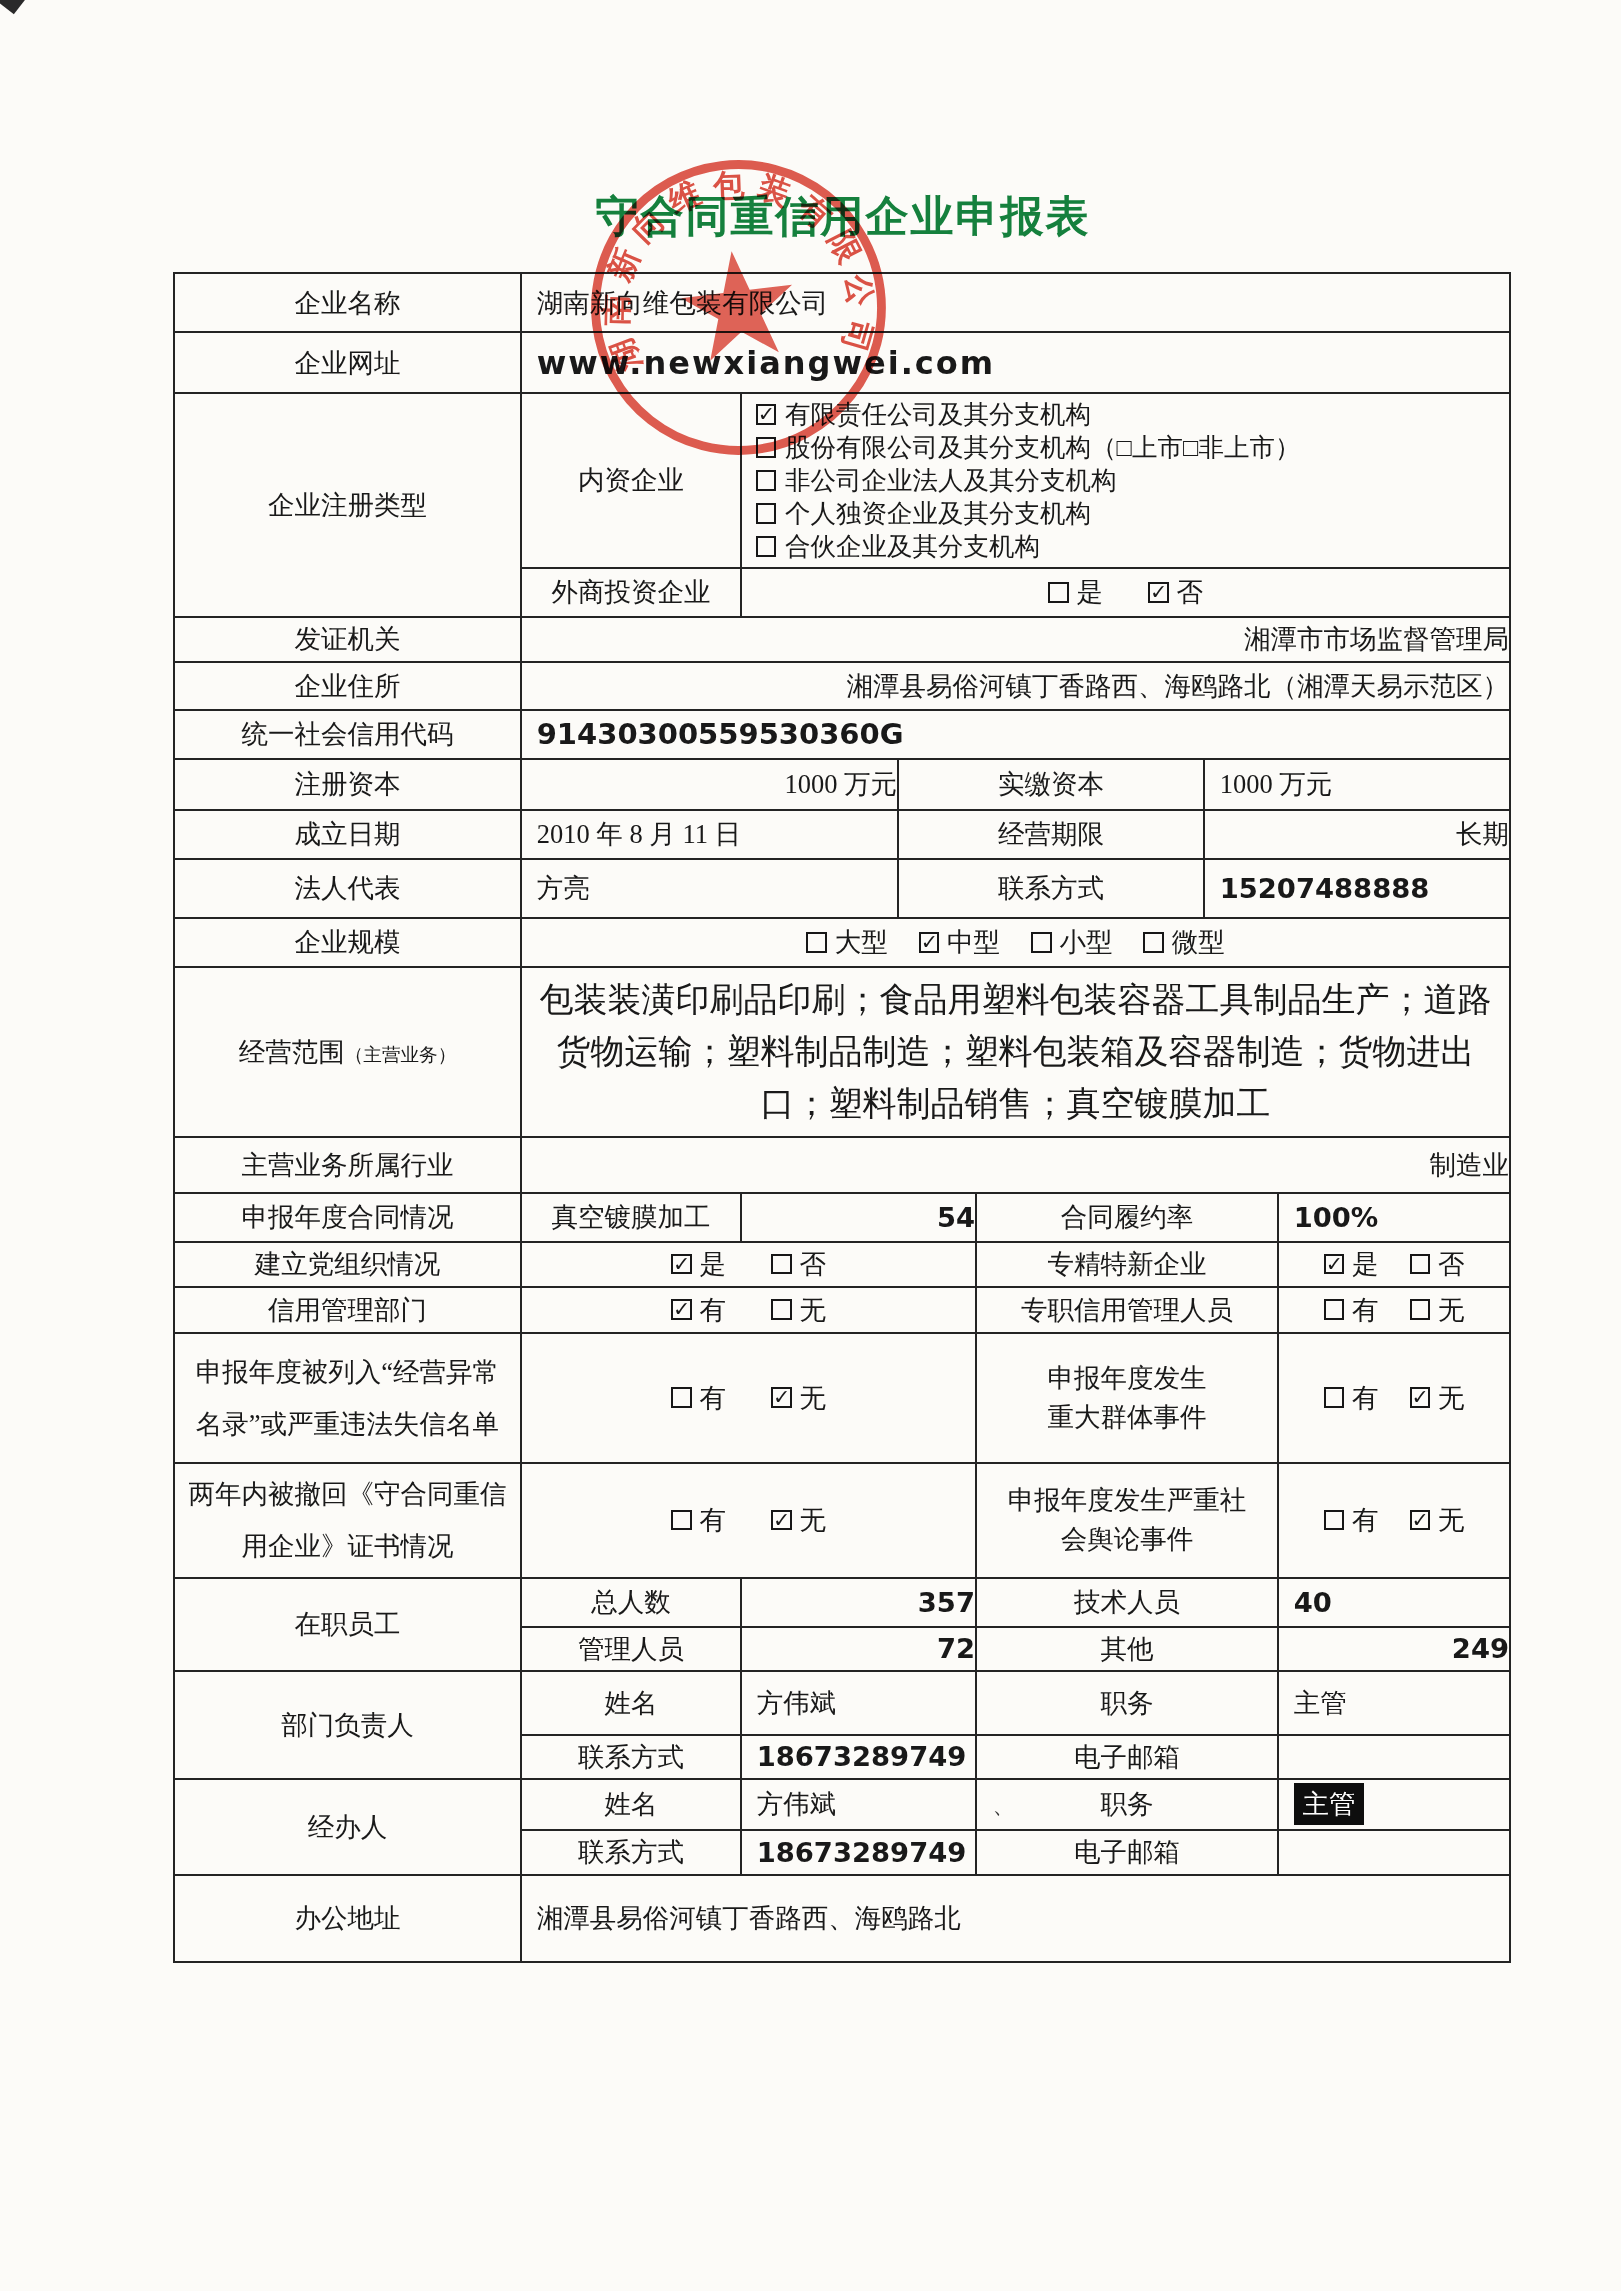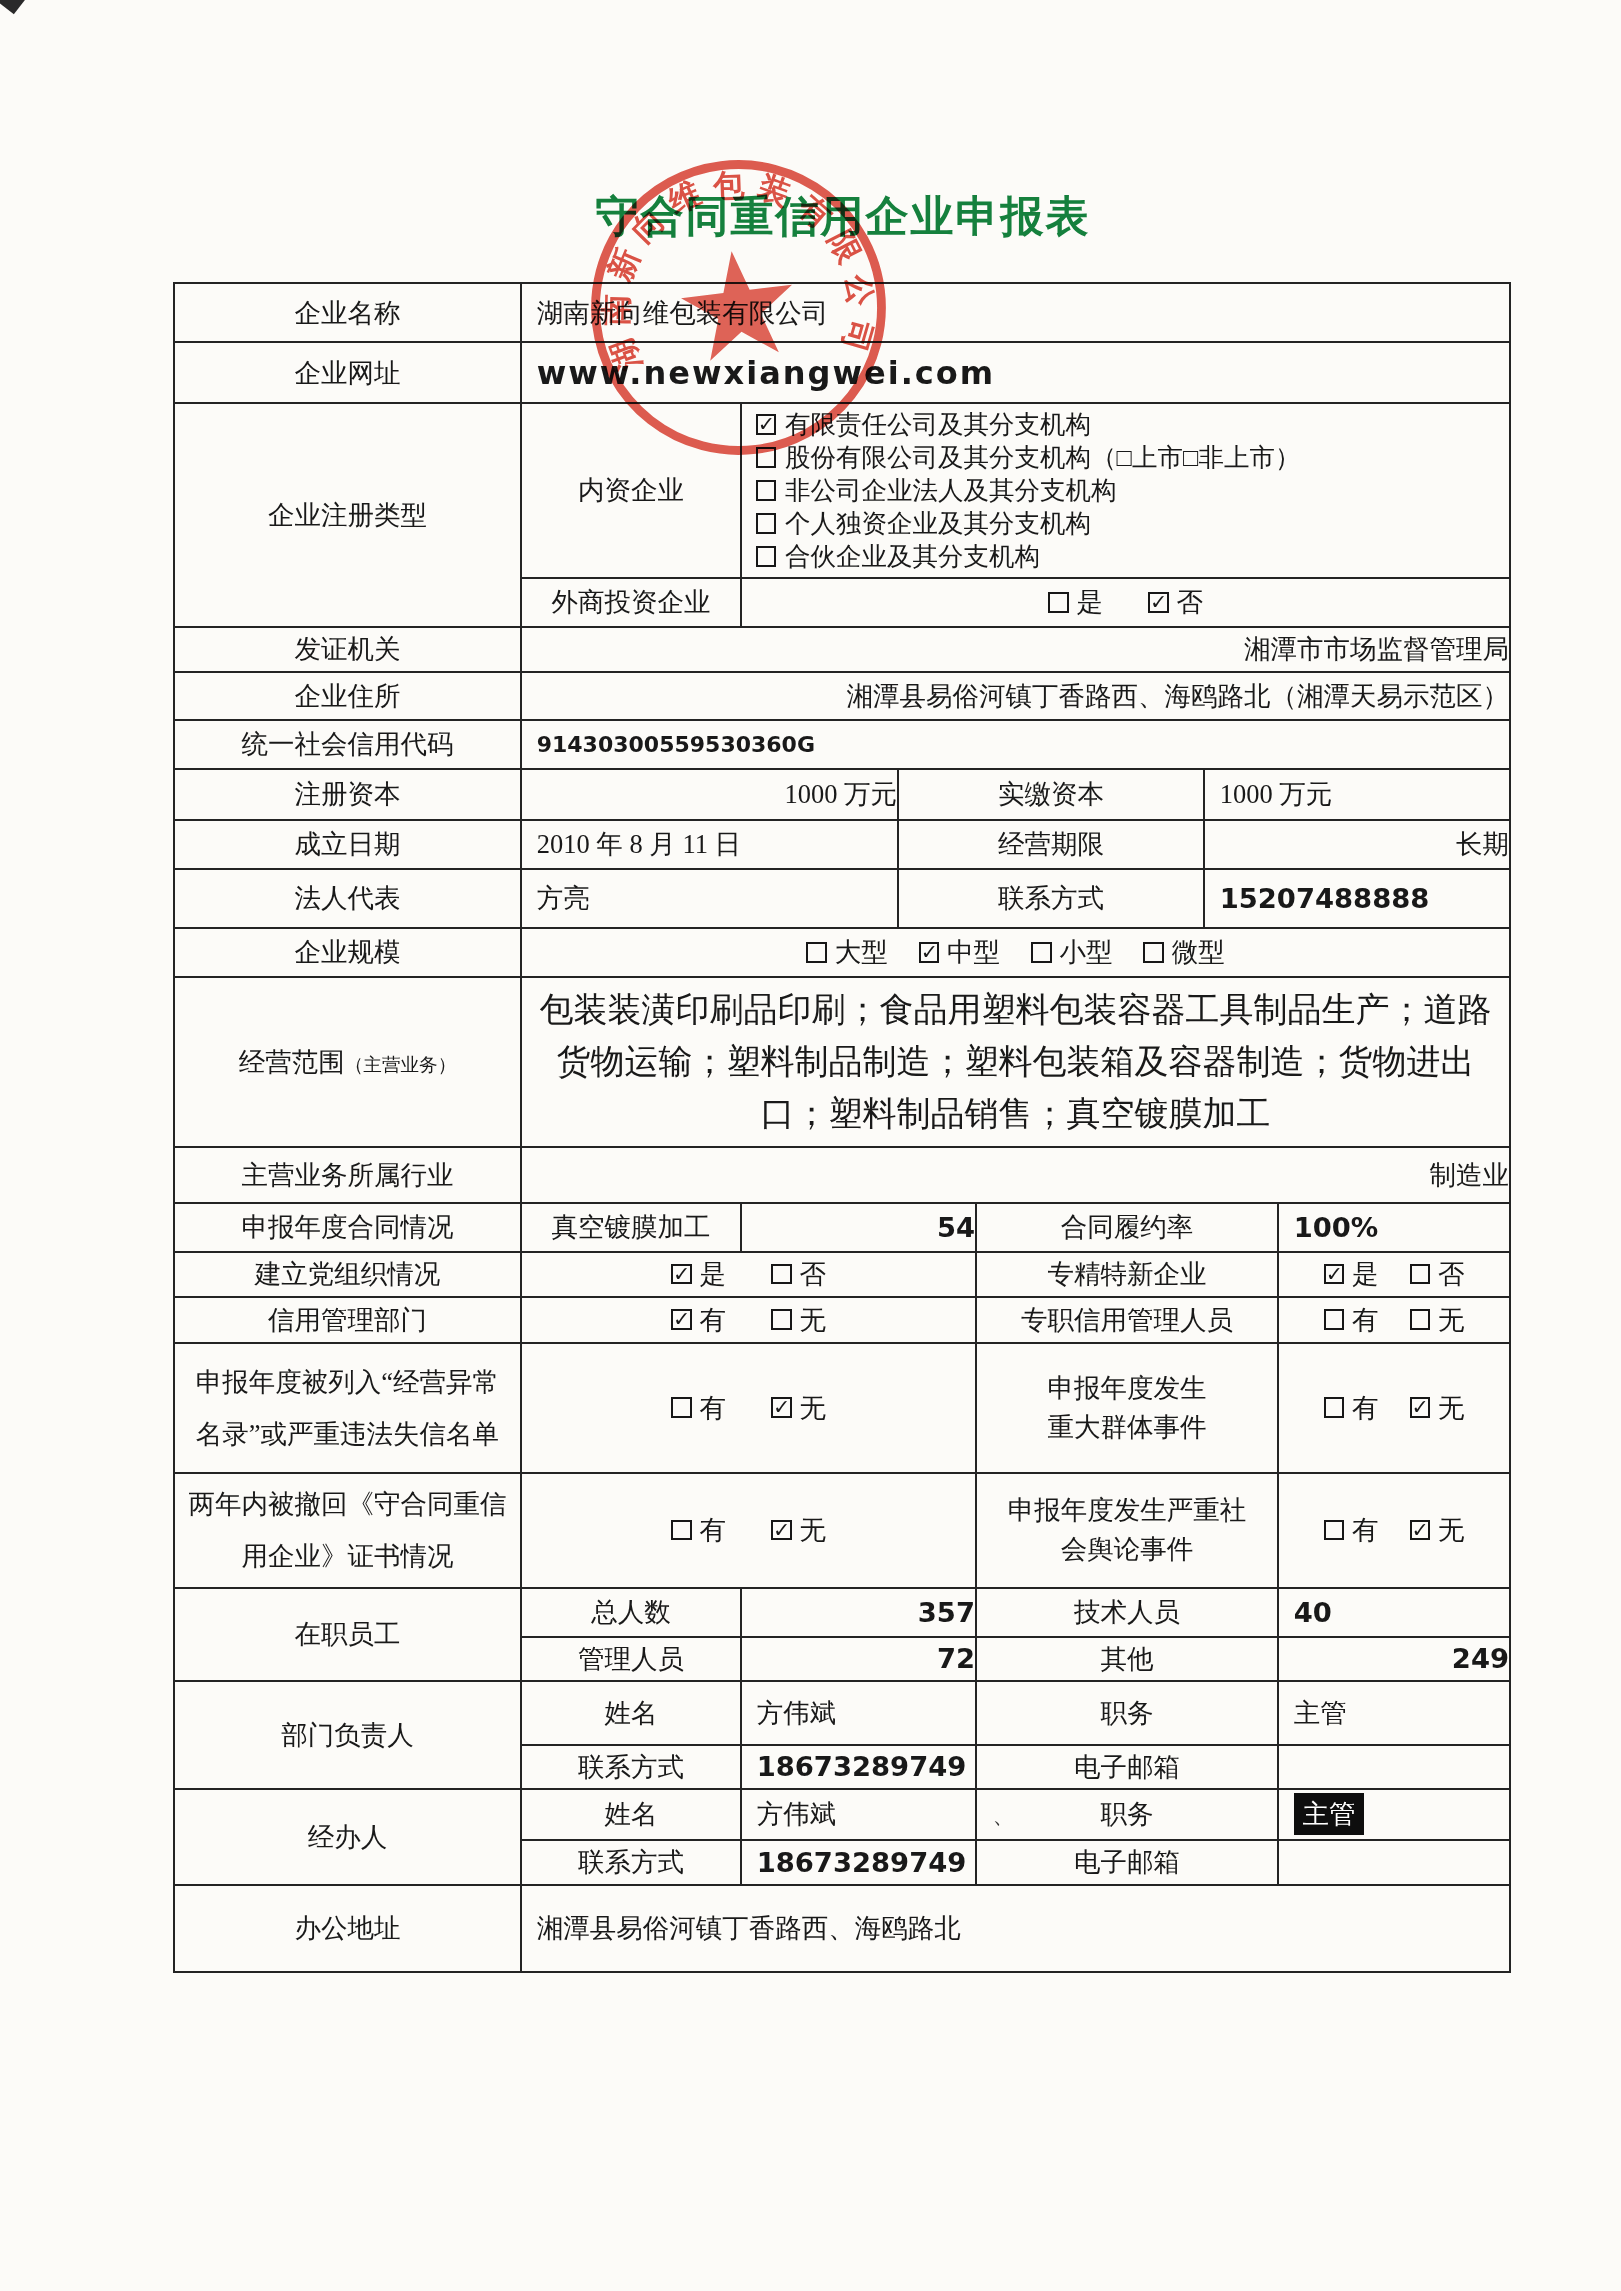--- a/index.html
+++ b/index.html
@@ -7,30 +7,30 @@
     position:relative;width:1621px;height:2292px;margin:0 auto;
     background:#fcfbf8;overflow:hidden;
     font-family:"Liberation Serif","DejaVu Serif",serif;color:#191919;
   }
   .corner-speck{position:absolute;left:-9.8px;top:-11.8px;width:33px;height:17.6px;background:#2a2a2a;transform:rotate(38deg);}
   .title{
     position:absolute;left:0;top:188px;width:100%;box-sizing:border-box;padding-left:65px;
     text-align:center;font-size:43px;font-weight:bold;letter-spacing:2px;color:#15803d;
   }
   table.form{
-    position:absolute;left:173px;top:282px;width:1336px;
+    position:absolute;left:173px;top:272px;width:1336px;
     border-collapse:collapse;table-layout:fixed;border:2.9px solid #1c1c1c;padding-left:32px;
   }
   td{border:2px solid #242424;padding:0;font-size:26.5px;vertical-align:middle;overflow:hidden;}
   .lab{text-align:center;padding:0 7.8px;}
   .c{text-align:right;}
   .l{text-align:left;padding-left:14.7px;}
   .num{font-family:"DejaVu Sans","Liberation Sans",sans-serif;font-weight:600;font-size:27.4px;}
   .url{font-family:"DejaVu Sans","Liberation Sans",sans-serif;font-weight:700;font-size:32px;letter-spacing:2px;}
-  .uscc{font-family:"DejaVu Sans","Liberation Sans",sans-serif;font-weight:600;font-size:22px;}
+  .uscc{font-family:"DejaVu Sans","Liberation Sans",sans-serif;font-weight:600;font-size:29px;}
   .sub{font-size:18.6px;}
   .scope{font-size:34px;line-height:52px;padding:5.9px 15.7px;text-align:center;}
   .cb{
     display:inline-block;box-sizing:border-box;width:20.6px;height:20.6px;border:2.5px solid #171717;
     text-align:center;line-height:16.7px;font-size:20.6px;font-weight:700;
     font-family:"DejaVu Sans","Liberation Sans",sans-serif;flex:none;
   }
   .opt{display:inline-flex;align-items:center;gap:7.8px;}
   .optrow{display:flex;align-items:center;justify-content:center;gap:45px;}
   .optrow.tight{gap:31px;align-items:flex-end;}

